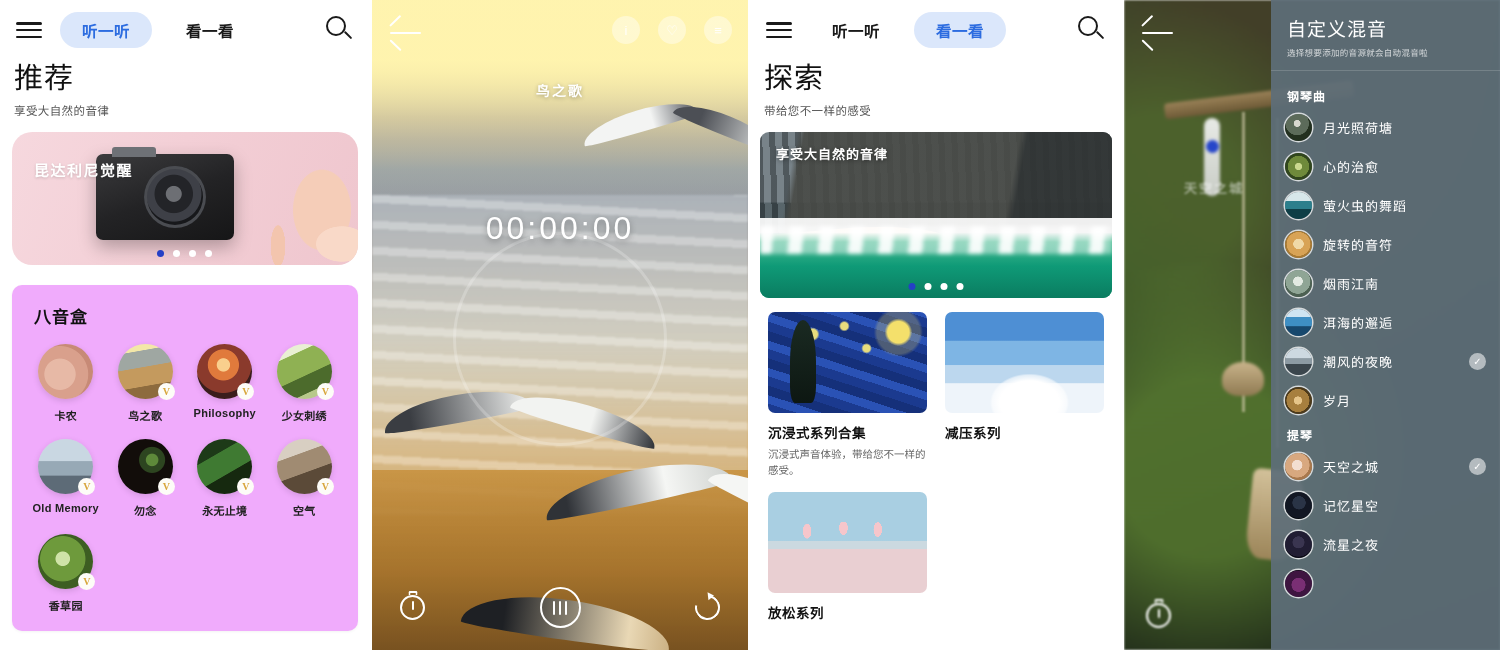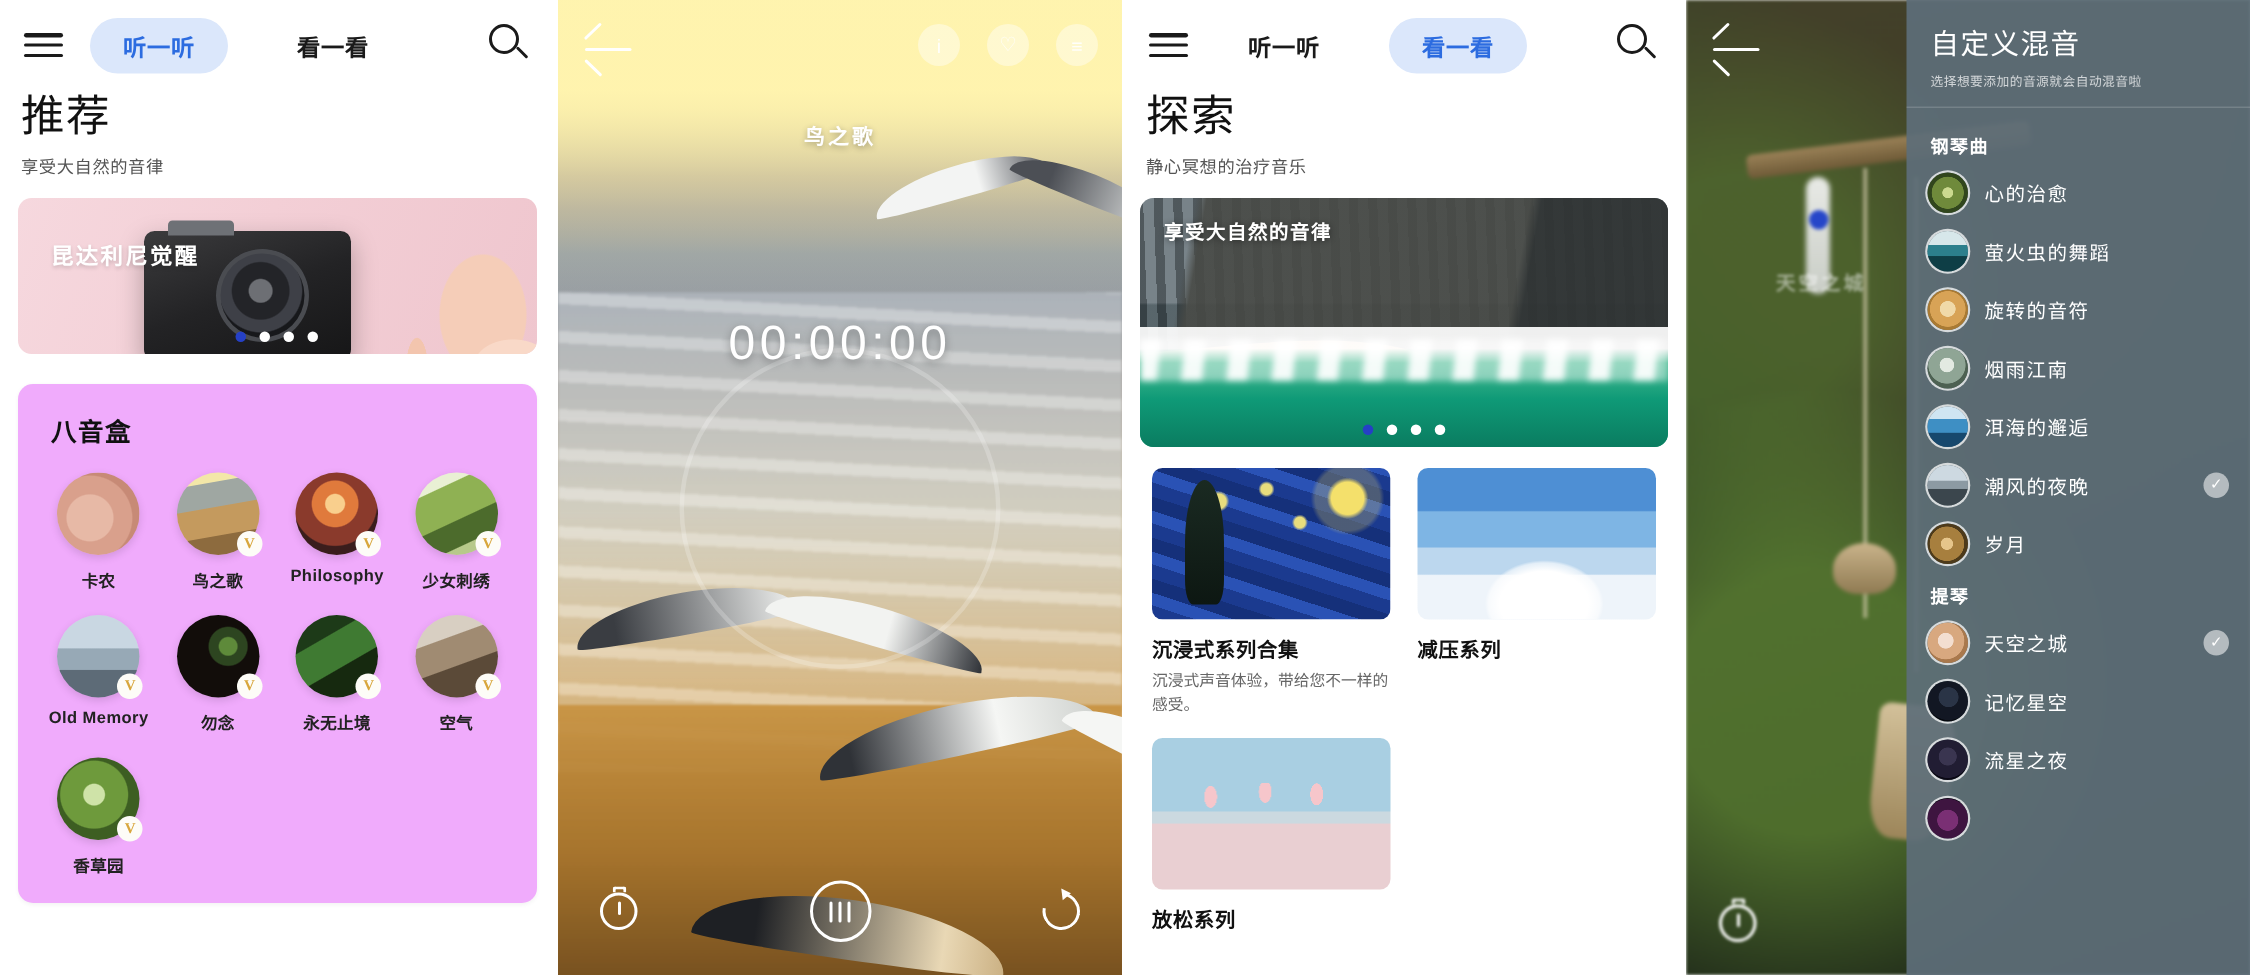--- a/index.html
+++ b/index.html
@@ -29,42 +29,42 @@
     height: 60px; display: flex; align-items: center;
     padding: 0 14px; gap: 0;
   }
   .hamburger { width: 30px; height: 22px; display: flex; flex-direction: column;
                justify-content: space-between; padding: 3px 2px; cursor: pointer; }
   .hamburger i { display: block; height: 2.5px; background: #1a1a1a; border-radius: 2px; }
   .hamburger i:nth-child(1) { width: 26px; }
   .hamburger i:nth-child(2) { width: 26px; }
   .hamburger i:nth-child(3) { width: 26px; }
 
-  .tabs { display: flex; align-items: center; gap: 24px; margin-left: 16px; }
+  .tabs { display: flex; align-items: center; gap: 12px; margin-left: 16px; }
   .tab {
     font-size: 15.5px; font-weight: bold; color: #1a1a1a;
     padding: 7px 22px; border-radius: 20px; cursor: pointer;
     letter-spacing: 0.5px; white-space: nowrap;
   }
   .tab.active { background: #dbe7fb; color: #2c6ce0; }
 
   .searchicon { margin-left: auto; width: 34px; height: 34px; position: relative; cursor: pointer; }
   .searchicon .ring { position: absolute; left: 4px; top: 3px; width: 20px; height: 20px;
                       border: 2.2px solid #1a1a1a; border-radius: 50%; }
   .searchicon .stick { position: absolute; left: 21px; top: 21px; width: 10px; height: 2.2px;
                        background: #1a1a1a; transform: rotate(45deg); border-radius: 2px; }
 
   
   .headwrap { padding: 2px 14px 10px; }
   .h1 { font-size: 29px; font-weight: 400; color: #111; letter-spacing: 1px; line-height: 1.15; }
   .sub { font-size: 11.5px; color: #555; margin-top: 7px; letter-spacing: 0.4px; }
 
   
   .banner {
-    margin: 4px 12px 0; height: 104px; border-radius: 9px; position: relative;
+    margin: 4px 12px 0; height: 133px; border-radius: 20px; position: relative;
     overflow: hidden;
   }
   .banner-1 { background: linear-gradient(110deg,#f6d8de 0%, #f3cfd6 45%, #efc6ce 100%); }
   .banner-1::after {
     content:""; position:absolute; right:-8px; top:-6px; width: 220px; height: 150px;
     background:
       radial-gradient(ellipse 44px 30px at 196px 118px, #f9d9c8 0 58%, transparent 60%),
       radial-gradient(ellipse 46px 64px at 176px 84px, #f5cdb8 0 62%, transparent 64%),
       radial-gradient(ellipse 12px 34px at 132px 120px, #f3c5ae 0 60%, transparent 62%),
       linear-gradient(0deg, transparent 0, transparent 100%);
@@ -502,21 +502,21 @@
         <div class="tab active">看一看</div>
       </div>
       <div class="searchicon">
         <div class="ring"></div>
         <div class="stick"></div>
       </div>
     </div>
 
     <div class="headwrap">
       <div class="h1">探索</div>
-      <div class="sub">静心冥想的治疗音乐</div>
+      <div class="sub">带给您不一样的感受</div>
     </div>
 
     <div class="banner banner-3">
       <div class="cliff"></div>
       <div class="sand"></div>
       <div class="water"></div>
       <div class="foam"></div>
       <div class="btxt">享受大自然的音律</div>
       <div class="dots">
         <b class="on"></b>
@@ -571,20 +571,24 @@
 
     <div class="mixpane">
       <div class="mixhead">
         <div class="mixtitle">自定义混音</div>
         <div class="mixsub">选择想要添加的音源就会自动混音啦</div>
       </div>
       <div class="mixdiv"></div>
       <div id="mix-list">
           <div class="grouplabel">钢琴曲</div>
           <div class="mrow">
+            <div class="mava m-moon"></div>
+            <div class="mname">月光照荷塘</div>
+          </div>
+          <div class="mrow">
             <div class="mava m-heal"></div>
             <div class="mname">心的治愈</div>
           </div>
           <div class="mrow">
             <div class="mava m-fire"></div>
             <div class="mname">萤火虫的舞蹈</div>
           </div>
           <div class="mrow">
             <div class="mava m-note"></div>
             <div class="mname">旋转的音符</div>

